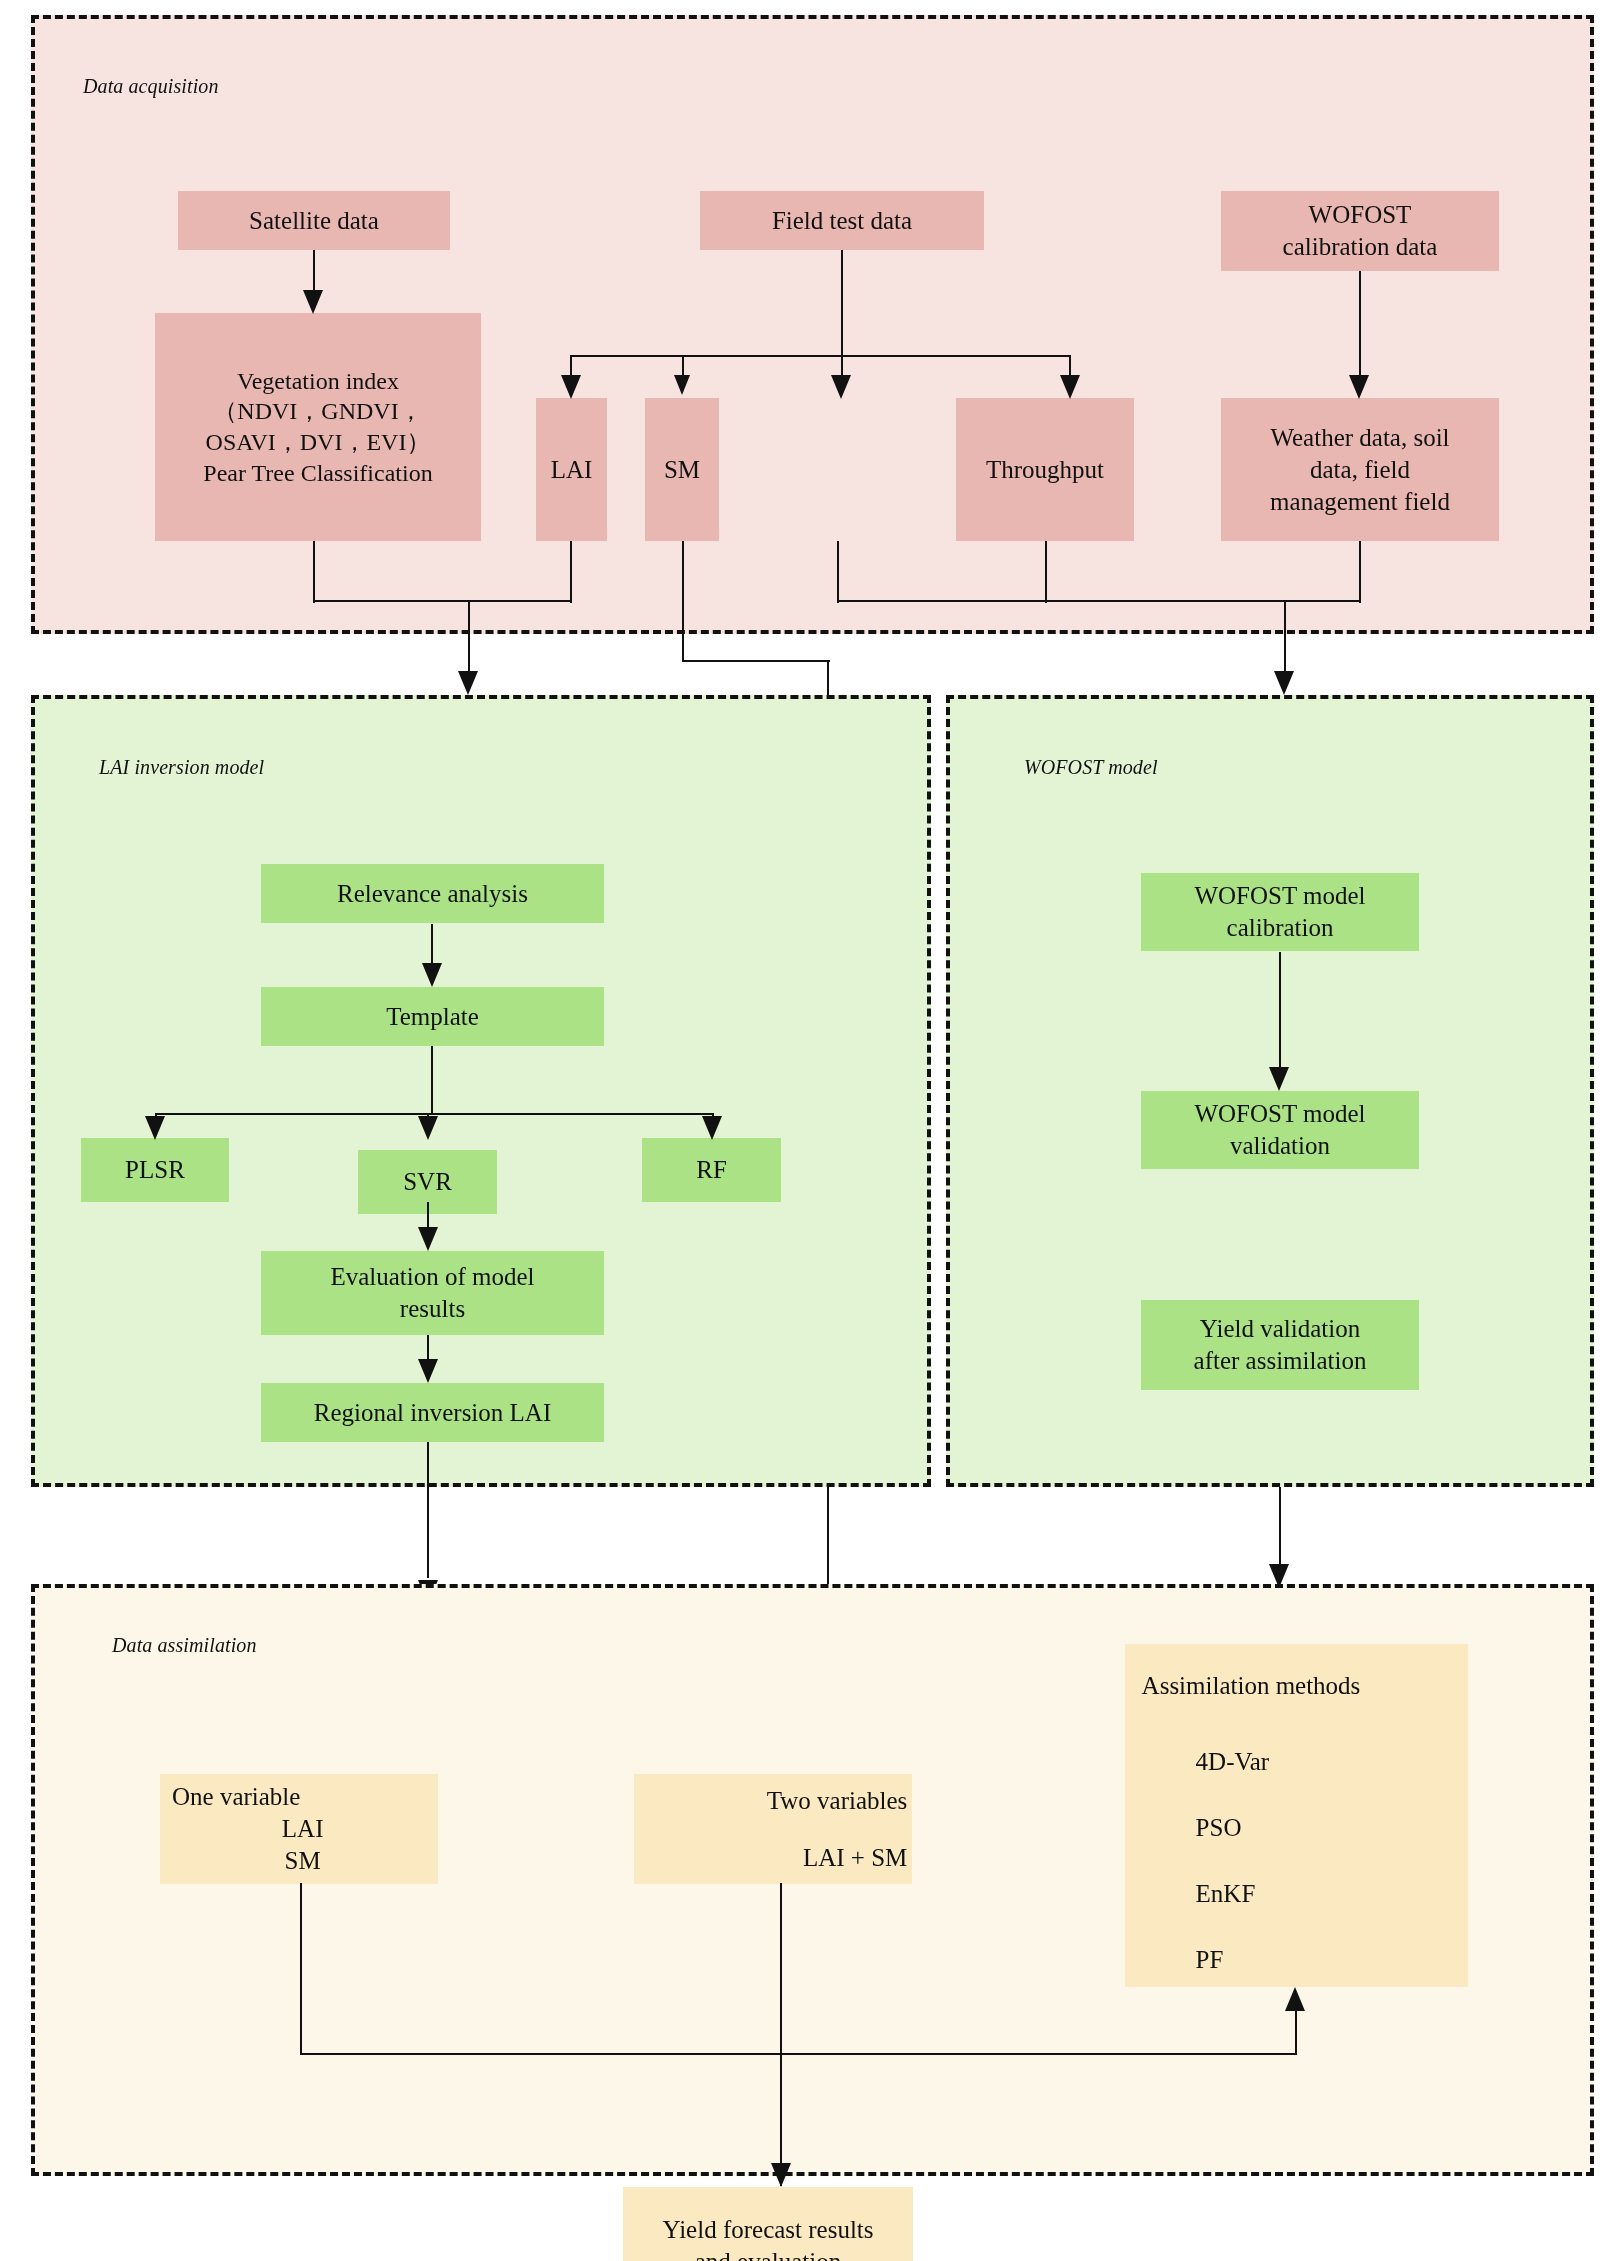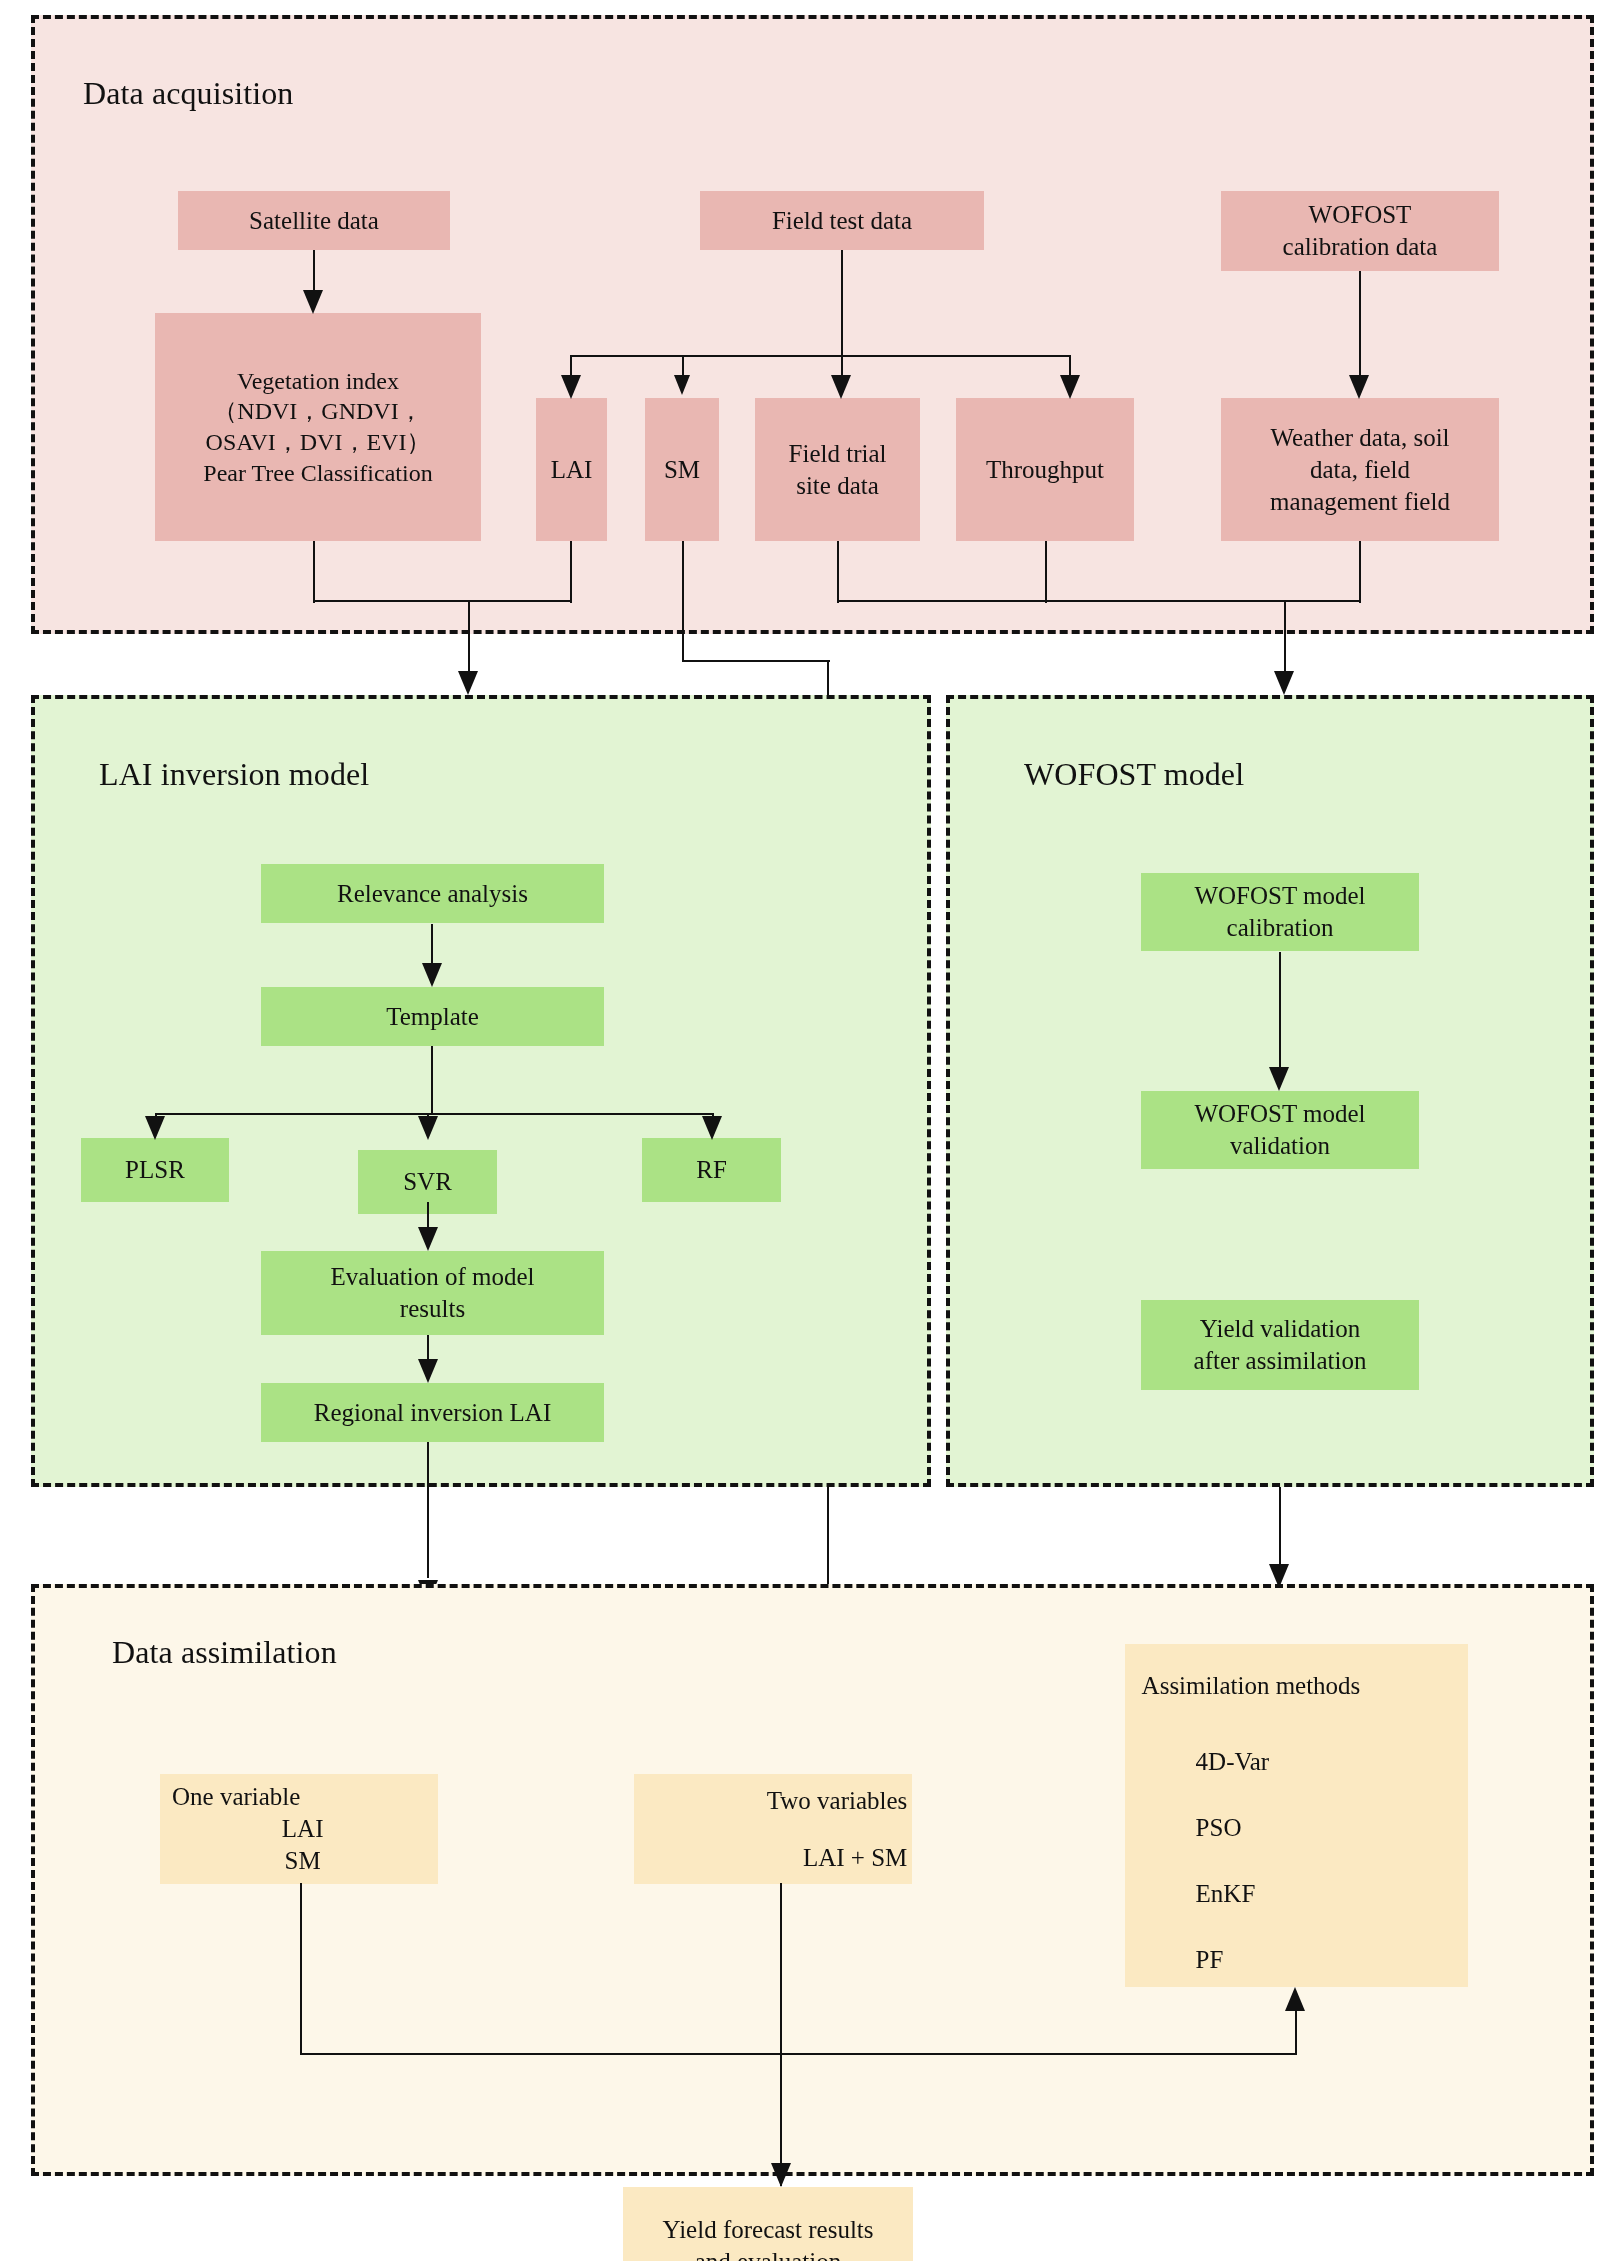--- a/index.html
+++ b/index.html
@@ -5,21 +5,21 @@
   html,body{margin:0;padding:0;background:#ffffff;}
   body{font-family:"Liberation Serif","DejaVu Serif",serif;}
   #stage{position:relative;width:1625px;height:2261px;background:#ffffff;overflow:hidden;}
 
   
   .section{position:absolute;border:4.1px dashed #111111;box-sizing:border-box;}
   .sect-pink  {background:#f7e4e1;}
   .sect-green {background:#e2f4d3;}
   .sect-cream {background:#fdf7e9;}
 
-  .sect-title{position:absolute;font-size:32px;color:#111;white-space:nowrap;letter-spacing:0.1px;}
+  .sect-title{position:absolute;font-size:20px;color:#111;white-space:nowrap;letter-spacing:0.1px;font-style:italic;}
 
   
   .node{position:absolute;box-sizing:border-box;display:flex;align-items:center;
         justify-content:center;text-align:center;color:#111;line-height:1.28;
         font-size:25px;padding:2.4px 4.7px;}
   .n-pink {background:#e9b7b2;}
   .n-green{background:#abe285;}
   .n-cream{background:#fbe9c2;}
 
   .node .ln{display:block;}
@@ -69,24 +69,20 @@
     <span class="ln">Vegetation index</span>
     <span class="ln">（NDVI，GNDVI，</span>
     <span class="ln">OSAVI，DVI，EVI）</span>
     <span class="ln">Pear Tree Classification</span>
   </div>
 
   <div class="node n-pink" style="left:536px;top:398px;width:71px;height:143px;">LAI</div>
 
   <div class="node n-pink" style="left:645px;top:398px;width:74px;height:143px;">SM</div>
 
-  <div class="node n-pink" style="left:755px;top:398px;width:165px;height:143px;flex-direction:column;">
-    <span class="ln">Field trial</span>
-    <span class="ln">site data</span>
-  </div>
 
   <div class="node n-pink" style="left:956px;top:398px;width:178px;height:143px;">Throughput</div>
 
   <div class="node n-pink" style="left:1221px;top:398px;width:278px;height:143px;flex-direction:column;">
     <span class="ln">Weather data, soil</span>
     <span class="ln">data, field</span>
     <span class="ln">management field</span>
   </div>
 
   <div class="ln-v" style="left:313px;top:250px;height:40px;"></div>

